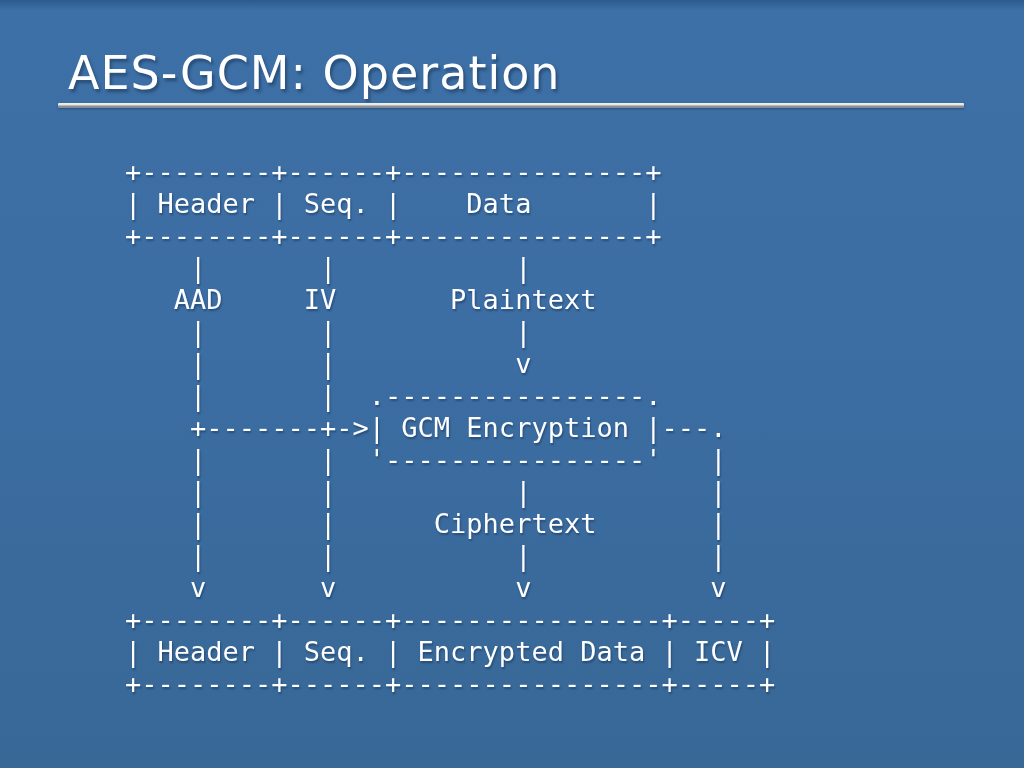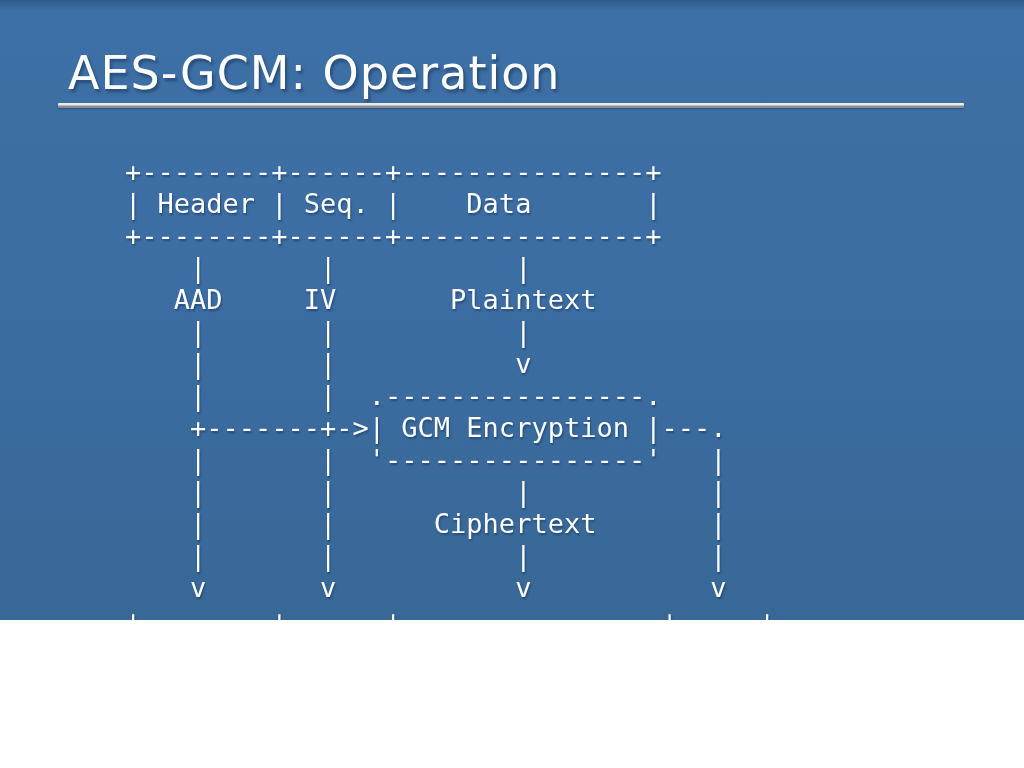--- a/index.html
+++ b/index.html
@@ -3,21 +3,21 @@
 <meta charset="utf-8">
 <style>
   html, body { margin: 0; padding: 0; }
   body {
     width: 1024px; height: 768px;
     font-family: "DejaVu Sans", sans-serif;
     overflow: hidden;
   }
   .slide {
     position: relative;
-    width: 1024px; height: 620px;
+    width: 1024px; height: 768px;
     background: linear-gradient(180deg, #2d5a8e 0px, #3d70a6 10px, #3c6da3 45%, #386896 100%);
     overflow: hidden;
   }
   .slide-title {
     position: absolute;
     left: 68px; top: 46px;
     margin: 0;
     font-size: 46px;
     font-weight: normal;
     letter-spacing: 1px;

